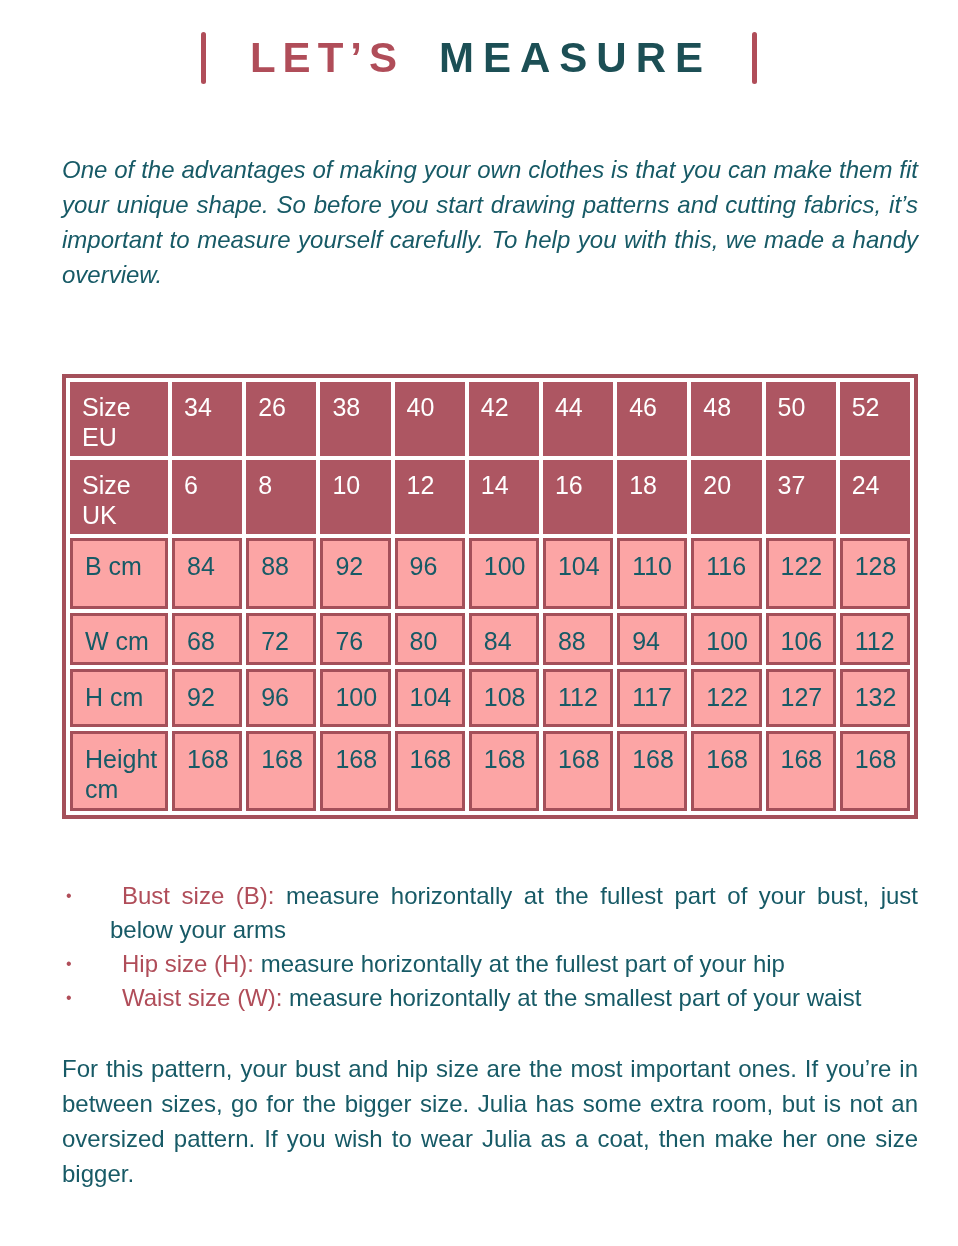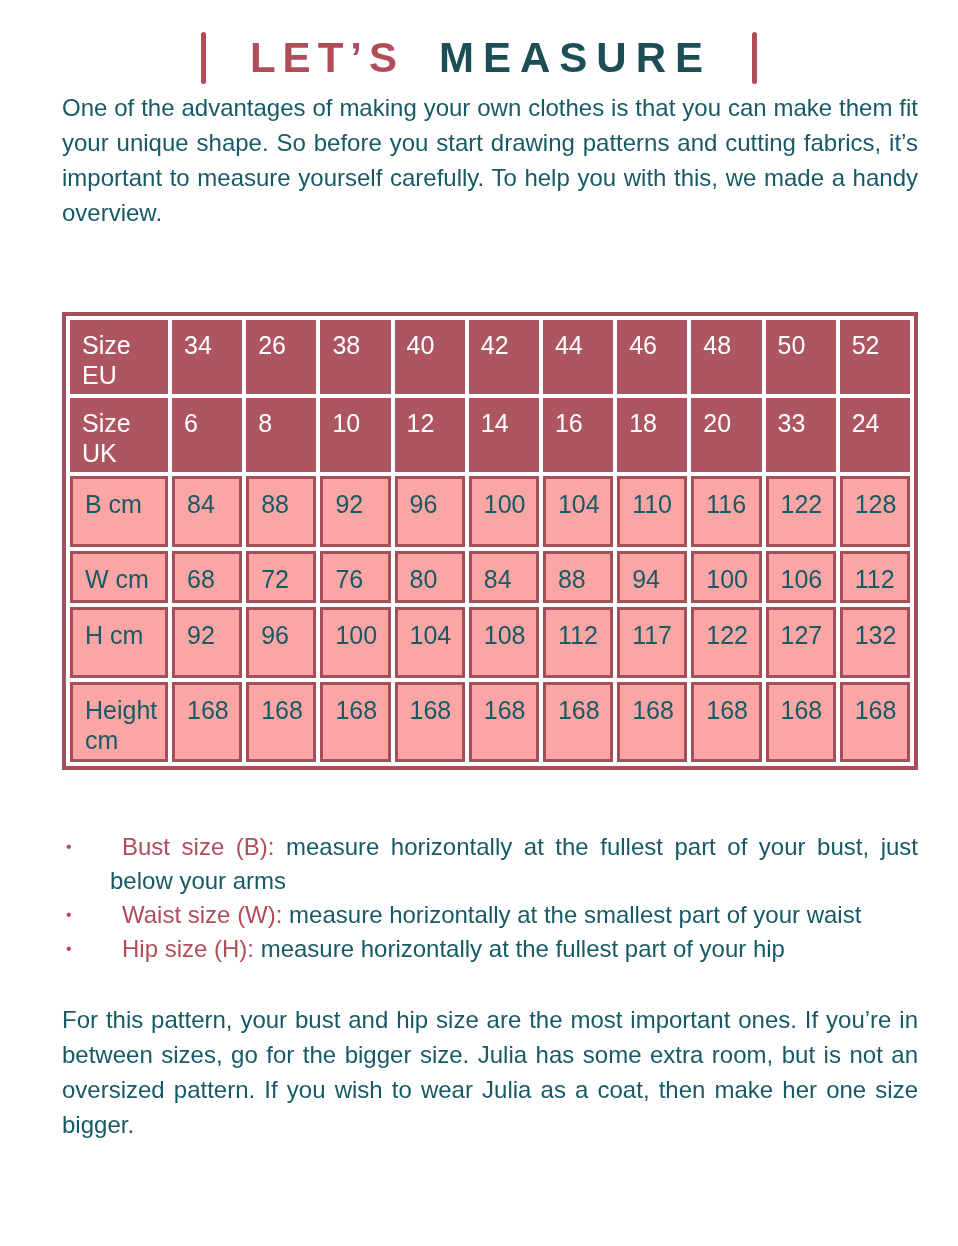--- a/index.html
+++ b/index.html
@@ -36,40 +36,40 @@
   }
   .title .w1{color:var(--red-text);letter-spacing:7px;margin-right:24px;text-align:right;}
   .title .w2{color:var(--teal-title);letter-spacing:9px;margin-left:11px;}
 
   
   .para{
     margin:0 40px 0 62px;width:856px;
     font-size:24px;line-height:35px;
     text-align:justify;color:var(--teal);
   }
-  .intro{}
+  .intro{margin-top:62px;font-style:italic;}
   .outro{margin-top:36px;}
 
   
   table.size-table{
     margin:82px 0 0 62px;width:856px;
     border-collapse:separate;border-spacing:4px;
     border:4px solid var(--red-border);
     background:#ffffff;table-layout:fixed;
   }
   .size-table td{
     vertical-align:top;padding:10px 2px 4px 12px;
     font-size:25px;line-height:30px;overflow:hidden;
   }
   .size-table td:first-child{width:98px;}
   .size-table tr.r-eu{height:72px;}
   .size-table tr.r-uk{height:70px;}
   .size-table tr.r-b{height:71px;}
   .size-table tr.r-w{height:52px;}
-  .size-table tr.r-h{height:71px;}
+  .size-table tr.r-h{height:58px;}
   .size-table tr.r-height{height:80px;padding-left:12px;}
   .size-table td.hd{background:var(--red);color:#ffffff;}
   .size-table td.bd{
     background:#fca5a5;color:var(--teal);
     border:3px solid var(--red-border);
   }
 
   
   ul.bullets{
     list-style:none;margin:60px 40px 0 62px;padding:0;width:856px;
@@ -116,21 +116,21 @@
         <tr class="r-uk">
           <td class="hd">Size UK</td>
           <td class="hd">6</td>
           <td class="hd">8</td>
           <td class="hd">10</td>
           <td class="hd">12</td>
           <td class="hd">14</td>
           <td class="hd">16</td>
           <td class="hd">18</td>
           <td class="hd">20</td>
-          <td class="hd">33</td>
+          <td class="hd">37</td>
           <td class="hd">24</td>
         </tr>
         <tr class="r-b">
           <td class="bd">B cm</td>
           <td class="bd">84</td>
           <td class="bd">88</td>
           <td class="bd">92</td>
           <td class="bd">96</td>
           <td class="bd">100</td>
           <td class="bd">104</td>
@@ -176,19 +176,19 @@
           <td class="bd">168</td>
           <td class="bd">168</td>
           <td class="bd">168</td>
           <td class="bd">168</td>
         </tr>
       </tbody>
   </table>
 
   <ul class="bullets">
       <li><span class="term">Bust size (B):</span><span class="desc"> measure horizontally at the fullest part of your bust, just below your arms</span></li>
+      <li><span class="term">Hip size (H):</span><span class="desc"> measure horizontally at the fullest part of your hip</span></li>
       <li><span class="term">Waist size (W):</span><span class="desc"> measure horizontally at the smallest part of your waist</span></li>
-      <li><span class="term">Hip size (H):</span><span class="desc"> measure horizontally at the fullest part of your hip</span></li>
     </ul>
 
   <p class="para outro">For this pattern, your bust and hip size are the most important ones. If you’re in between sizes, go for the bigger size. Julia has some extra room, but is not an oversized pattern. If you wish to wear Julia as a coat, then make her one size bigger.</p>
 
 </div>
 
 </body></html>

